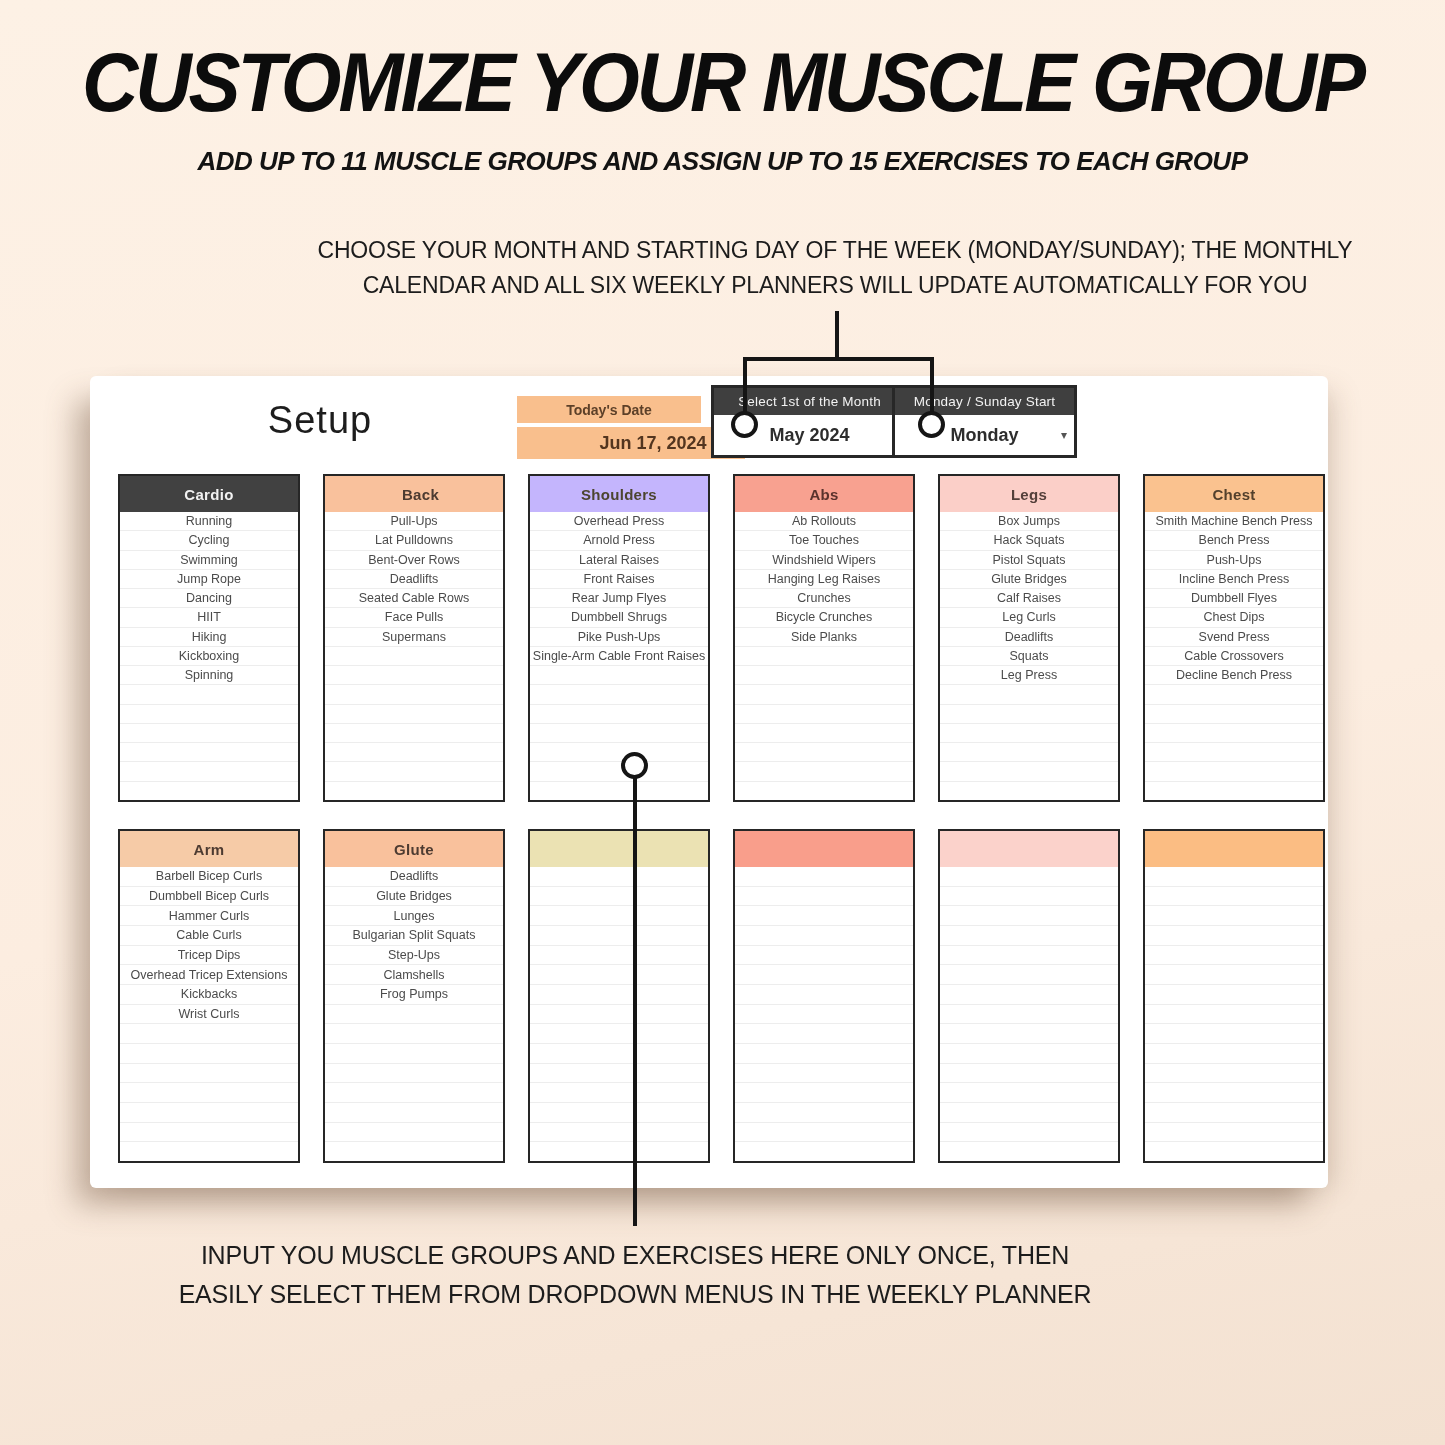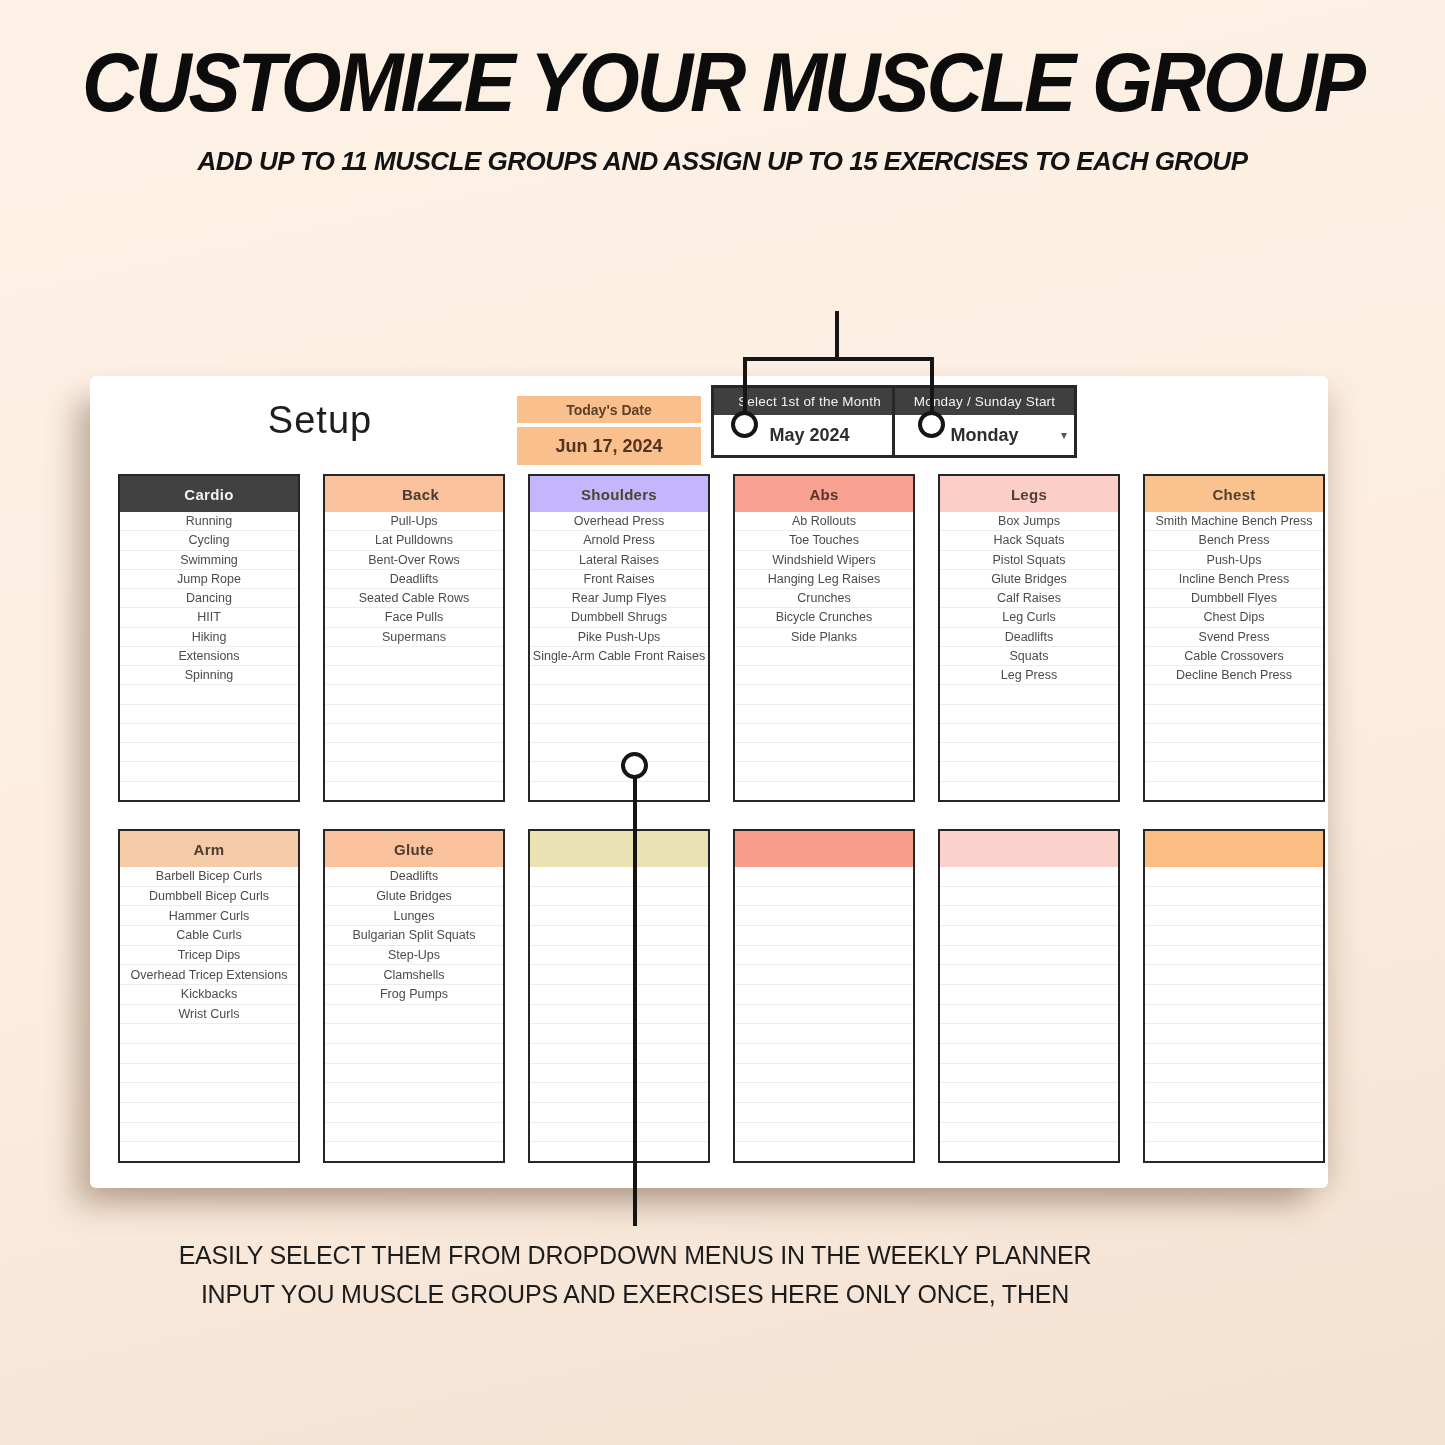--- a/index.html
+++ b/index.html
@@ -35,21 +35,21 @@
   
   .card{position:absolute;left:90px;top:376px;width:1238px;height:812px;background:#ffffff;
         border-radius:6px;z-index:1;
         box-shadow:-18px 20px 30px -4px rgba(110,80,60,.42), 14px 8px 26px -8px rgba(110,80,60,.22);}
   .sheet-title{position:absolute;left:235px;top:399px;width:170px;text-align:center;
         font-size:38px;font-weight:normal;letter-spacing:1px;color:#1d1d1d;z-index:2;}
 
   .date-box{position:absolute;left:517px;width:184px;background:#f9bf8d;color:#5d4028;
         display:flex;align-items:center;justify-content:center;font-weight:bold;z-index:2;margin-top:8px;}
   .date-label{top:388px;height:27px;font-size:14px;}
-  .date-value{top:419px;height:38px;font-size:18px;color:#53351f;}
+  .date-value{top:419px;height:32px;font-size:18px;color:#53351f;padding-left:44px;}
 
   .ctrl{position:absolute;top:385px;height:73px;border:3px solid #272727;background:#fff;
         box-sizing:border-box;display:flex;flex-direction:column;z-index:2;}
   .ctrl-month{left:711px;width:197px;}
   .ctrl-start{left:892px;width:185px;}
   .ctrl-head{flex:0 0 27px;background:#3f3f3f;color:#f2f2f2;font-size:13.5px;
         display:flex;align-items:center;justify-content:center;letter-spacing:.2px;}
   .ctrl-body{flex:1;position:relative;display:flex;align-items:center;justify-content:center;
         font-size:18px;font-weight:bold;color:#2d2d2d;}
   .caret{position:absolute;right:7px;top:50%;transform:translateY(-50%);font-size:12px;color:#555;font-weight:normal;}
@@ -68,20 +68,24 @@
   .cell:last-child{border-bottom:none;}
 </style>
 </head>
 <body>
 
 <div class="canvas">
 
   <div class="title">CUSTOMIZE YOUR MUSCLE GROUP</div>
   <div class="subtitle">ADD UP TO 11 MUSCLE GROUPS AND ASSIGN UP TO 15 EXERCISES TO EACH GROUP</div>
 
+  <div class="annot annot-top">
+    <div>CHOOSE YOUR MONTH AND STARTING DAY OF THE WEEK (MONDAY/SUNDAY); THE MONTHLY</div>
+    <div>CALENDAR AND ALL SIX WEEKLY PLANNERS WILL UPDATE AUTOMATICALLY FOR YOU</div>
+  </div>
 
   <div class="conn v-stem"></div>
   <div class="conn h-bar"></div>
   <div class="conn drop-l"></div>
   <div class="conn drop-r"></div>
   <div class="circ circ-month"></div>
   <div class="circ circ-start"></div>
   <div class="circ circ-bottom"></div>
   <div class="conn v-line-bottom"></div>
 
@@ -109,21 +113,21 @@
       <div class="col">
         <div class="col-head" style="background: rgb(65, 65, 65); color: rgb(242, 242, 242);">Cardio</div>
         <div class="col-body">
           <div class="cell">Running</div>
           <div class="cell">Cycling</div>
           <div class="cell">Swimming</div>
           <div class="cell">Jump Rope</div>
           <div class="cell">Dancing</div>
           <div class="cell">HIIT</div>
           <div class="cell">Hiking</div>
-          <div class="cell">Extensions</div>
+          <div class="cell">Kickboxing</div>
           <div class="cell">Spinning</div>
           <div class="cell"></div>
           <div class="cell"></div>
           <div class="cell"></div>
           <div class="cell"></div>
           <div class="cell"></div>
           <div class="cell"></div>
         </div>
       </div>
       <div class="col">
@@ -344,17 +348,17 @@
           <div class="cell"></div>
           <div class="cell"></div>
           <div class="cell"></div>
           <div class="cell"></div>
           <div class="cell"></div>
         </div>
       </div>
     </div>
 
   <div class="annot annot-bottom">
+    <div>INPUT YOU MUSCLE GROUPS AND EXERCISES HERE ONLY ONCE, THEN</div>
     <div>EASILY SELECT THEM FROM DROPDOWN MENUS IN THE WEEKLY PLANNER</div>
-    <div>INPUT YOU MUSCLE GROUPS AND EXERCISES HERE ONLY ONCE, THEN</div>
   </div>
 
 </div>
 
 </body></html>

